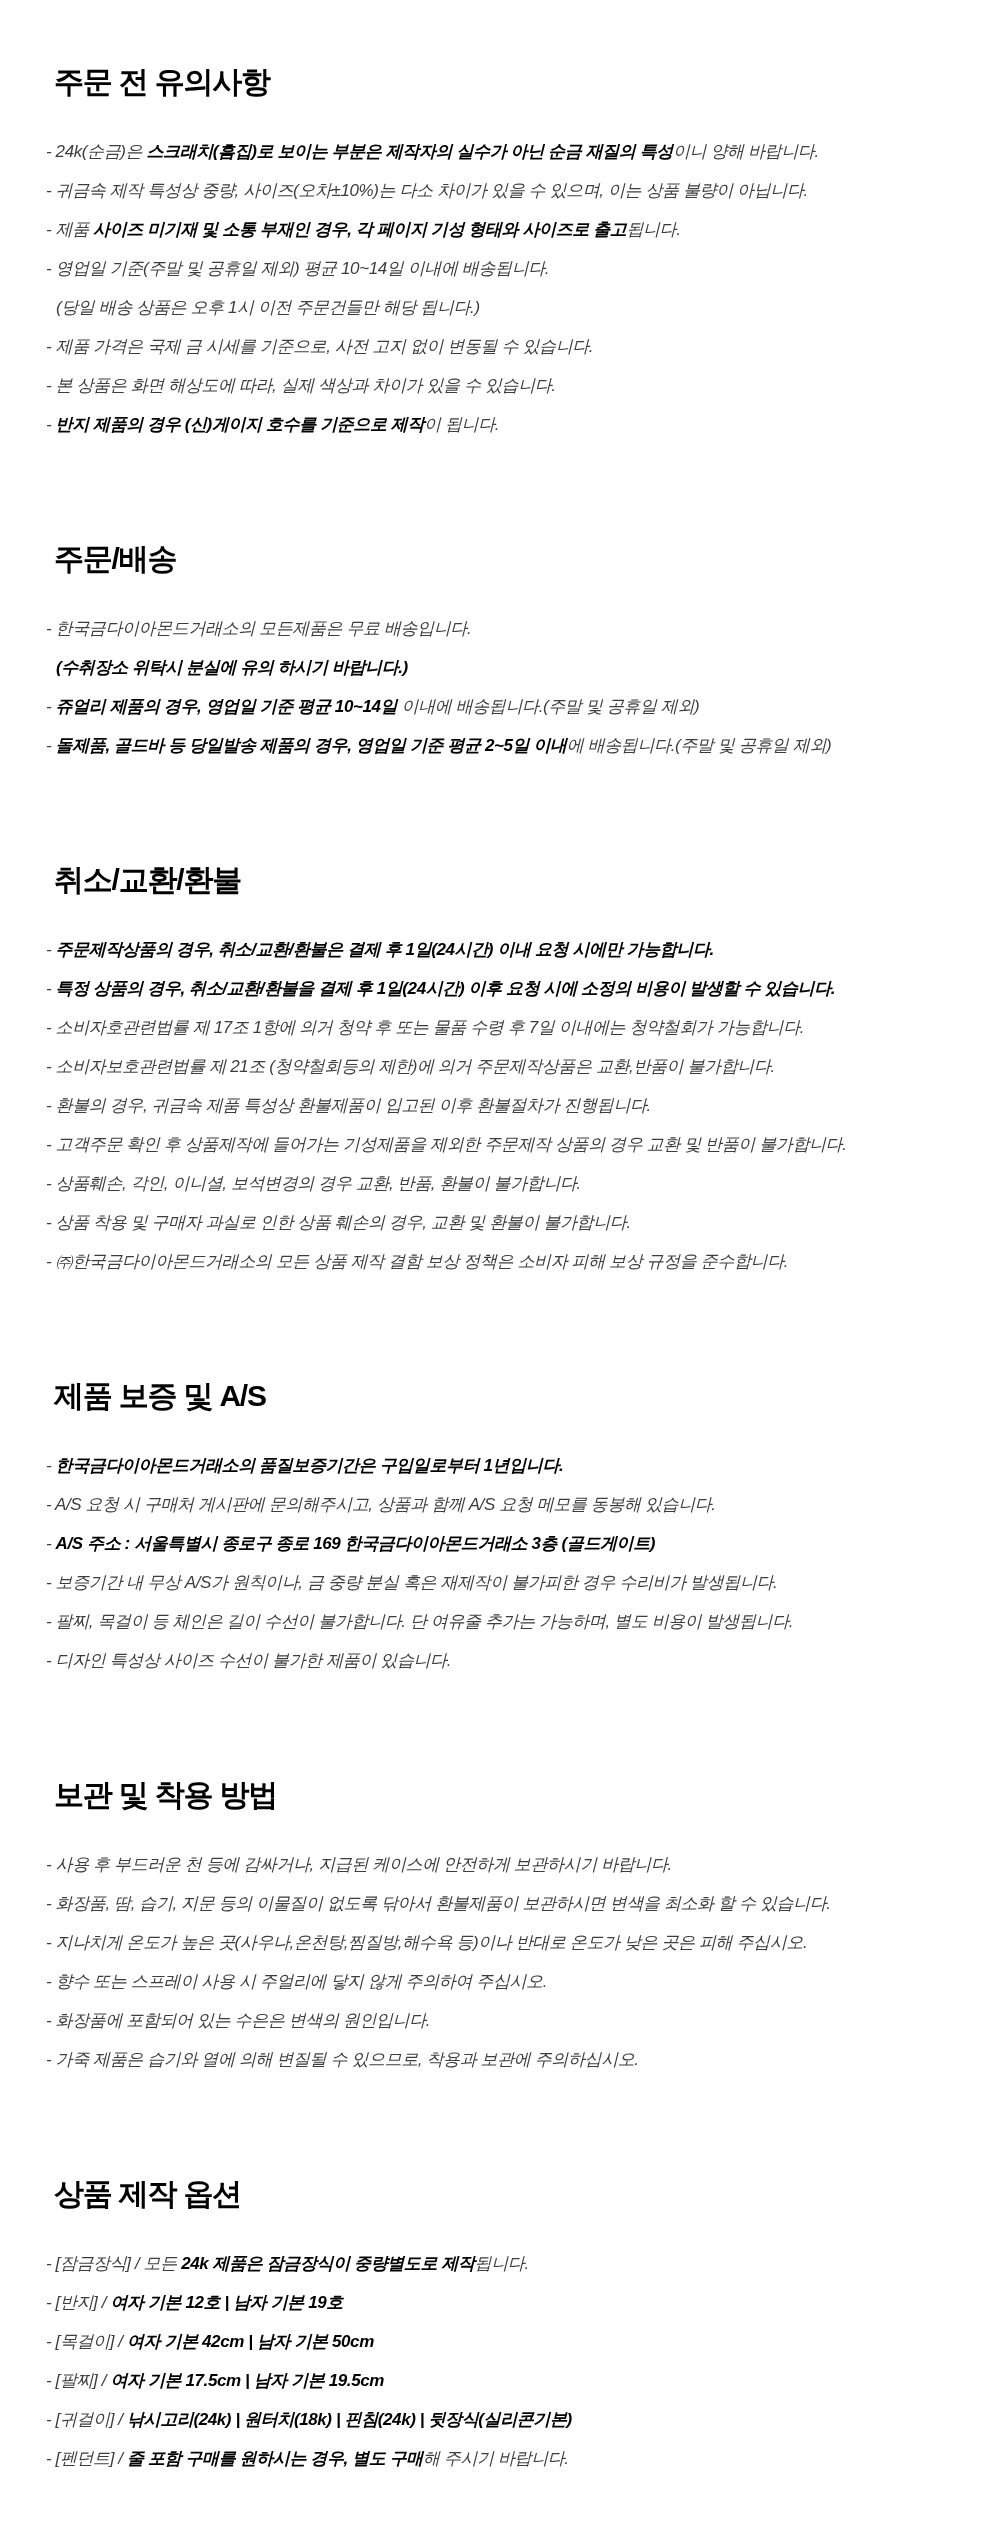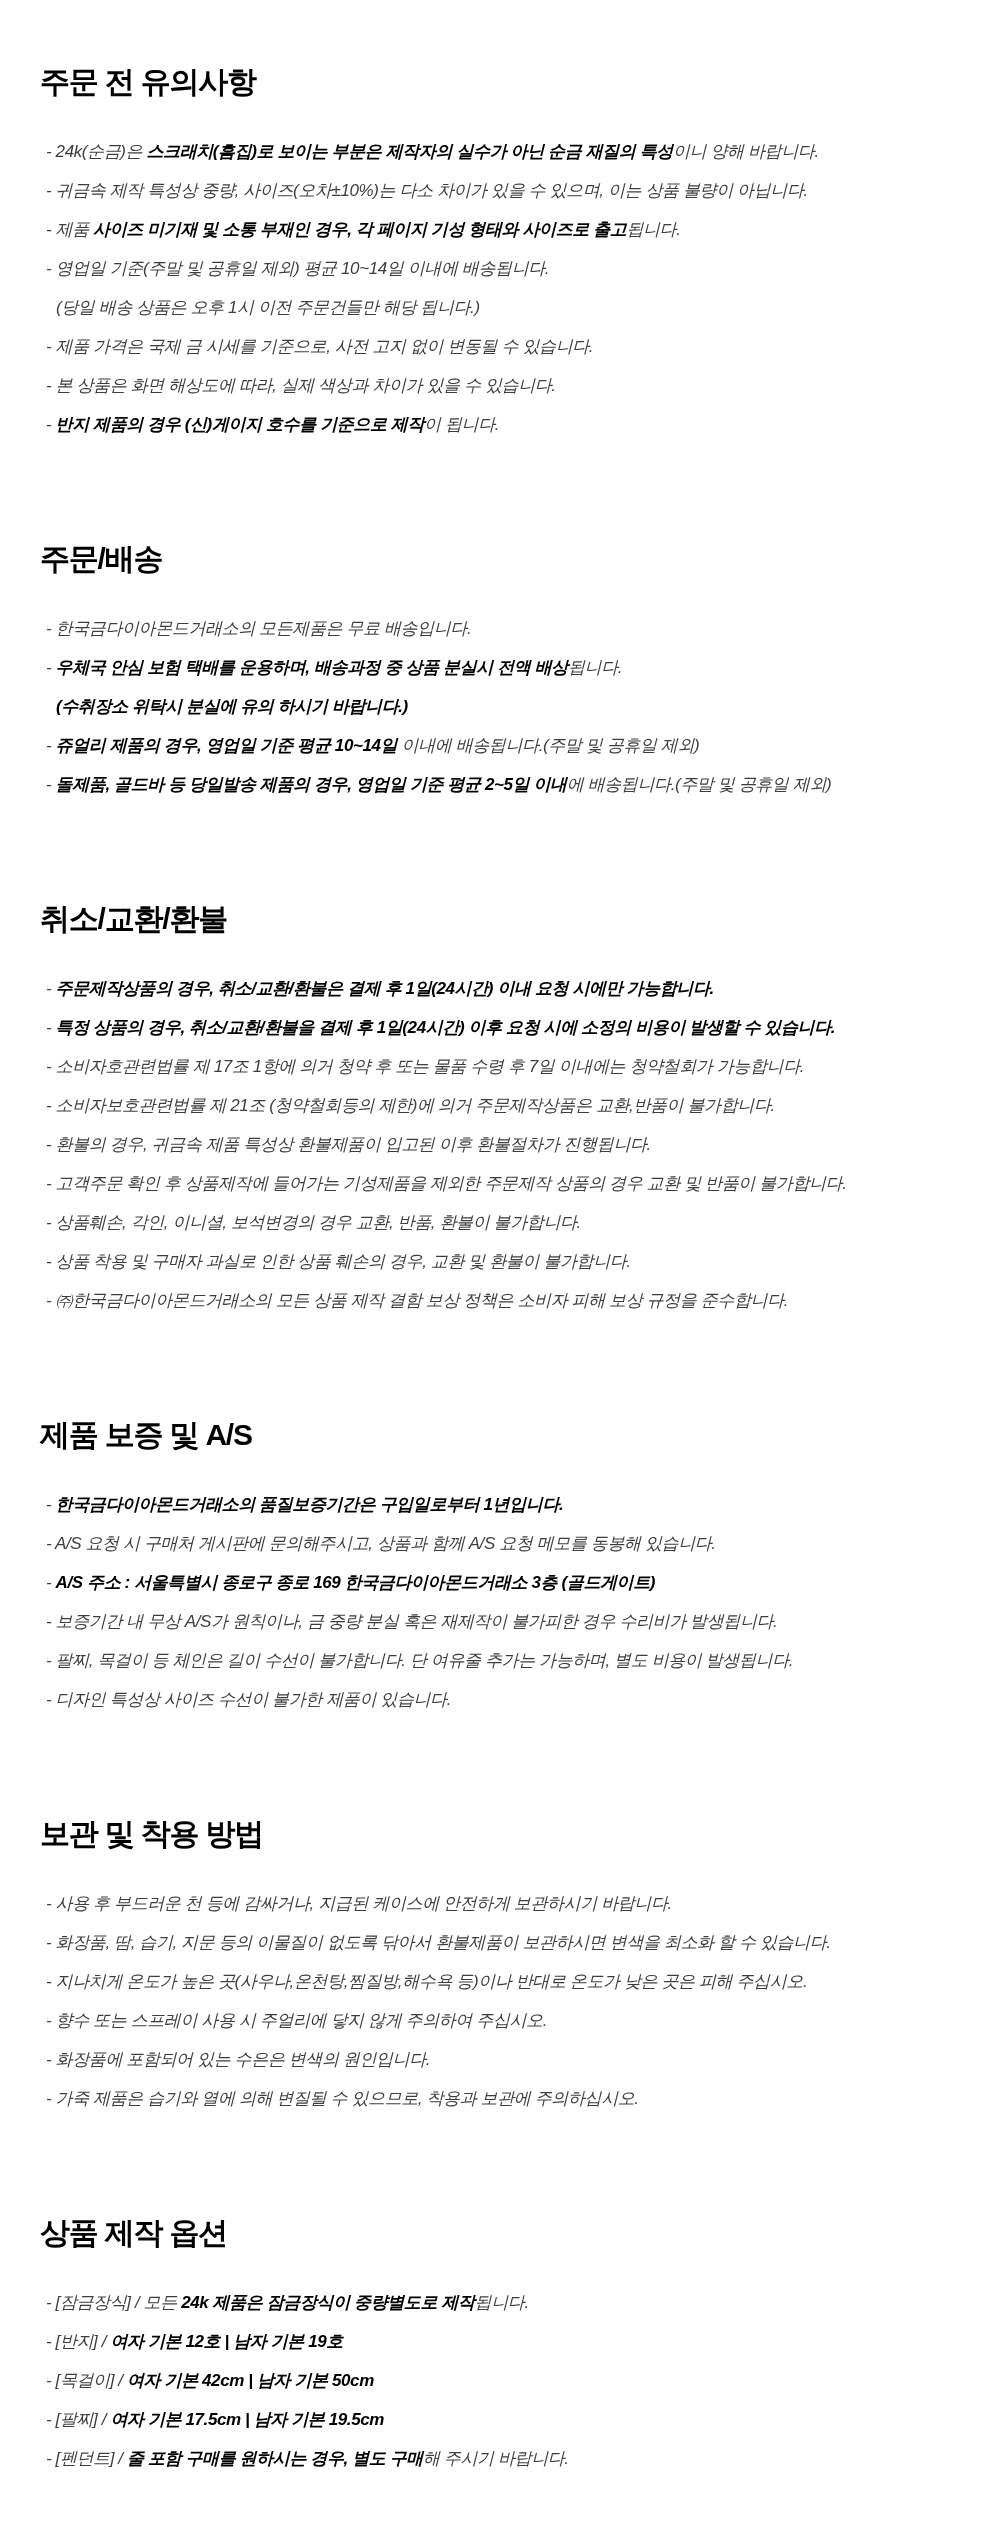--- a/index.html
+++ b/index.html
@@ -15,21 +15,21 @@
     -webkit-font-smoothing: antialiased;
   }
   main.notice {
     box-sizing: border-box;
     padding: 62px 30px 0 40px;
   }
   section.notice-section {
     margin: 0 0 95px 0;
   }
   section.notice-section h2 {
-    margin: 0 0 30px 0;
+    margin: 0 0 30px 14px;
     font-size: 30px;
     line-height: 40px;
     font-weight: 800;
     letter-spacing: -1.2px;
     color: #000000;
   }
   section.notice-section ul {
     margin: 6px;
     padding: 0;
     list-style: none;
@@ -64,21 +64,20 @@
         <li class="indent"><span>(당일 배송 상품은 오후 1시 이전 주문건들만 해당 됩니다.)</span></li>
         <li class=""><span>- 제품 가격은 국제 금 시세를 기준으로, 사전 고지 없이 변동될 수 있습니다.</span></li>
         <li class=""><span>- 본 상품은 화면 해상도에 따라, 실제 색상과 차이가 있을 수 있습니다.</span></li>
         <li class=""><span>- </span><b>반지 제품의 경우 (신)게이지 호수를 기준으로 제작</b><span>이 됩니다.</span></li>
       </ul>
     </section>
     <section class="notice-section">
       <h2>주문/배송</h2>
       <ul>
         <li class=""><span>- 한국금다이아몬드거래소의 모든제품은 무료 배송입니다.</span></li>
-        <li class=""><span>- </span><b>우체국 안심 보험 택배를 운용하며, 배송과정 중 상품 분실시 전액 배상</b><span>됩니다.</span></li>
         <li class="indent"><b>(수취장소 위탁시 분실에 유의 하시기 바랍니다.)</b></li>
         <li class=""><span>- </span><b>쥬얼리 제품의 경우, 영업일 기준 평균 10~14일</b><span> 이내에 배송됩니다.(주말 및 공휴일 제외)</span></li>
         <li class=""><span>- </span><b>돌제품, 골드바 등 당일발송 제품의 경우, 영업일 기준 평균 2~5일 이내</b><span>에 배송됩니다.(주말 및 공휴일 제외)</span></li>
       </ul>
     </section>
     <section class="notice-section">
       <h2>취소/교환/환불</h2>
       <ul>
         <li class=""><span>- </span><b>주문제작상품의 경우, 취소/교환/환불은 결제 후 1일(24시간) 이내 요청 시에만 가능합니다.</b></li>
         <li class=""><span>- </span><b>특정 상품의 경우, 취소/교환/환불을 결제 후 1일(24시간) 이후 요청 시에 소정의 비용이 발생할 수 있습니다.</b></li>
@@ -113,16 +112,17 @@
         <li class=""><span>- 가죽 제품은 습기와 열에 의해 변질될 수 있으므로, 착용과 보관에 주의하십시오.</span></li>
       </ul>
     </section>
     <section class="notice-section">
       <h2>상품 제작 옵션</h2>
       <ul>
         <li class=""><span>- [잠금장식] / 모든 </span><b>24k 제품은 잠금장식이 중량별도로 제작</b><span>됩니다.</span></li>
         <li class=""><span>- [반지] / </span><b>여자 기본 12호 | 남자 기본 19호</b></li>
         <li class=""><span>- [목걸이] / </span><b>여자 기본 42cm | 남자 기본 50cm</b></li>
         <li class=""><span>- [팔찌] / </span><b>여자 기본 17.5cm | 남자 기본 19.5cm</b></li>
+        <li class=""><span>- [귀걸이] / </span><b>낚시고리(24k) | 원터치(18k) | 핀침(24k) | 뒷장식(실리콘기본)</b></li>
         <li class=""><span>- [펜던트] / </span><b>줄 포함 구매를 원하시는 경우, 별도 구매</b><span>해 주시기 바랍니다.</span></li>
       </ul>
     </section>
   </main>
 
 </body></html>

